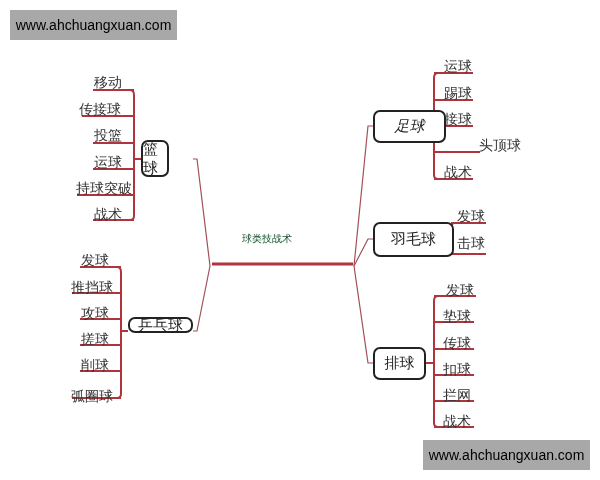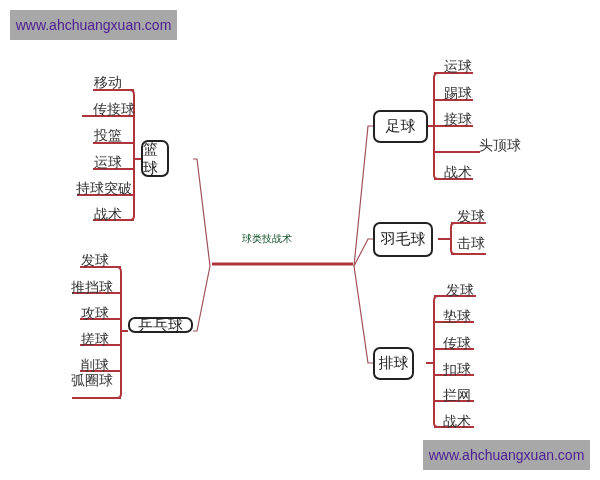--- a/index.html
+++ b/index.html
@@ -1,17 +1,17 @@
 <!DOCTYPE html>
 <html><head>
 <meta charset="utf-8">
 <style>
   html,body{margin:0;padding:0;}
   body{width:600px;height:480px;background:#fff;position:relative;overflow:hidden;font-family:"DejaVu Sans",sans-serif;}
-  .wm{position:absolute;background:#a8a8a8;color:#4c1d95;font-family:"Liberation Sans",sans-serif;font-size:14px;display:flex;align-items:center;justify-content:center;}
+  .wm{position:absolute;background:#a8a8a8;color:#000000;font-family:"Liberation Sans",sans-serif;font-size:14px;display:flex;align-items:center;justify-content:center;}
   svg{position:absolute;left:0;top:0;}
   .node{position:absolute;border:2px solid #222;border-radius:7px;background:#fff;display:flex;align-items:center;justify-content:center;font-size:15px;color:#222;box-sizing:border-box;}
   .leaf{position:absolute;font-size:14px;color:#333;white-space:nowrap;transform:translateX(-50%);}
   .root{position:absolute;font-size:10px;color:#14532d;}
   .blur{filter:blur(0.6px);}
 </style>
 </head>
 <body>
 
 <div class="wm" style="left:10px;top:10px;width:167px;height:30px;">www.ahchuangxuan.com</div>
@@ -68,37 +68,37 @@
       <line x1="434" y1="375" x2="474" y2="375"></line>
       <line x1="434" y1="401" x2="474" y2="401"></line>
       <line x1="434" y1="427" x2="474" y2="427"></line>
   </g>
 </svg>
 
 <div class="root" style="left:242px;top:232px;">球类技战术</div>
 
 <div class="node" style="left:141px;top:140px;width:28px;height:37px;">篮球</div>
 <div class="node" style="left:128px;top:317px;width:65px;height:16px;">乒乓球</div>
-<div class="node" style="left:373px;top:110px;width:55px;height:33px;">足球</div>
-<div class="node" style="left:373px;top:222px;width:60px;height:35px;">羽毛球</div>
-<div class="node" style="left:373px;top:347px;width:41px;height:33px;">排球</div>
+<div class="node" style="left:373px;top:110px;width:73px;height:33px;font-style:italic;">足球</div>
+<div class="node" style="left:373px;top:222px;width:81px;height:35px;">羽毛球</div>
+<div class="node" style="left:373px;top:347px;width:53px;height:33px;">排球</div>
 
 <div class="leaf" style="left:108px;top:74px;">移动</div>
-<div class="leaf" style="left:114px;top:101px;">传接球</div>
+<div class="leaf" style="left:100px;top:101px;">传接球</div>
 <div class="leaf" style="left:108px;top:127px;">投篮</div>
 <div class="leaf" style="left:108px;top:154px;">运球</div>
 <div class="leaf" style="left:104px;top:180px;">持球突破</div>
 <div class="leaf" style="left:108px;top:206px;">战术</div>
 
 <div class="leaf" style="left:95px;top:252px;">发球</div>
 <div class="leaf" style="left:92px;top:279px;">推挡球</div>
 <div class="leaf" style="left:95px;top:305px;">攻球</div>
 <div class="leaf" style="left:95px;top:331px;">搓球</div>
 <div class="leaf" style="left:95px;top:357px;">削球</div>
-<div class="leaf" style="left:92px;top:372px;">弧圈球</div>
+<div class="leaf" style="left:92px;top:388px;">弧圈球</div>
 
 <div class="leaf" style="left:458px;top:58px;">运球</div>
 <div class="leaf" style="left:458px;top:85px;">踢球</div>
 <div class="leaf" style="left:458px;top:111px;">接球</div>
 <div class="leaf" style="left:462px;top:137px;margin-left:38px;">头顶球</div>
 <div class="leaf" style="left:458px;top:164px;">战术</div>
 
 <div class="leaf" style="left:471px;top:208px;">发球</div>
 <div class="leaf" style="left:471px;top:235px;">击球</div>
 

